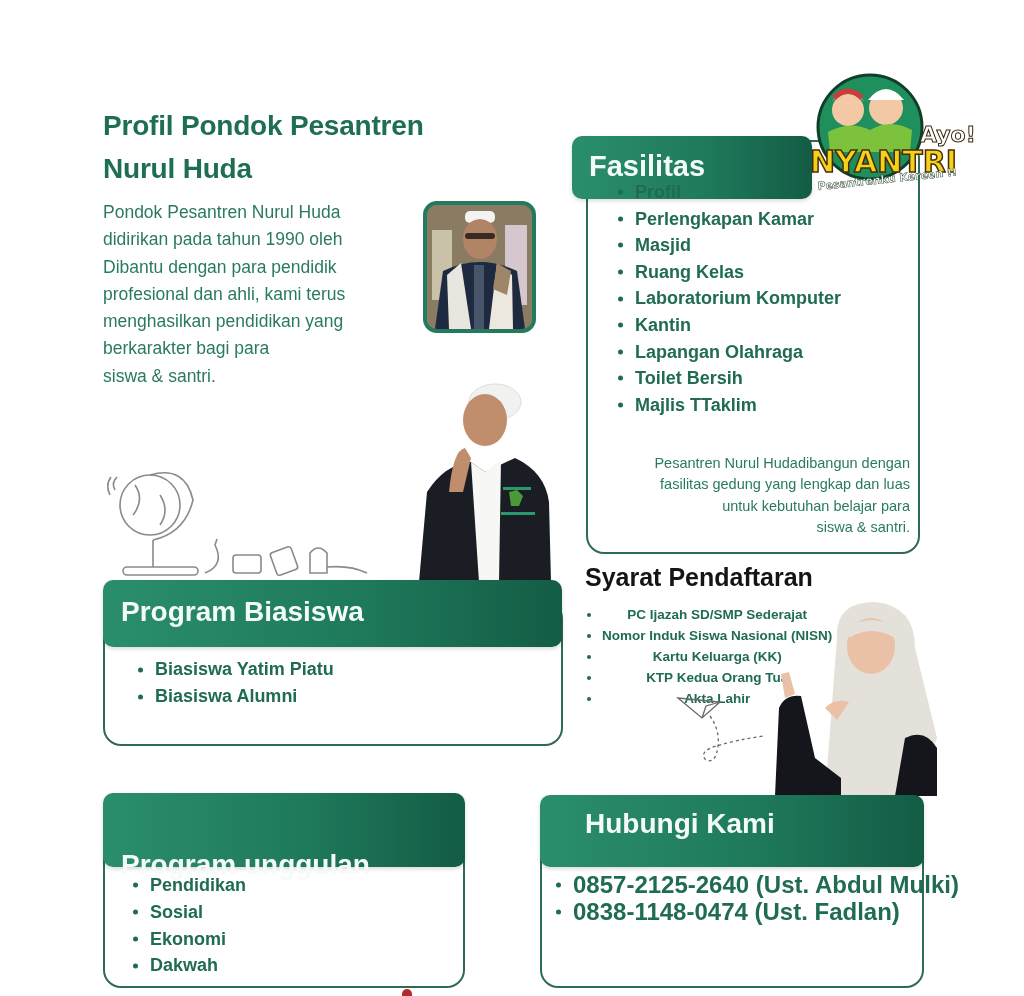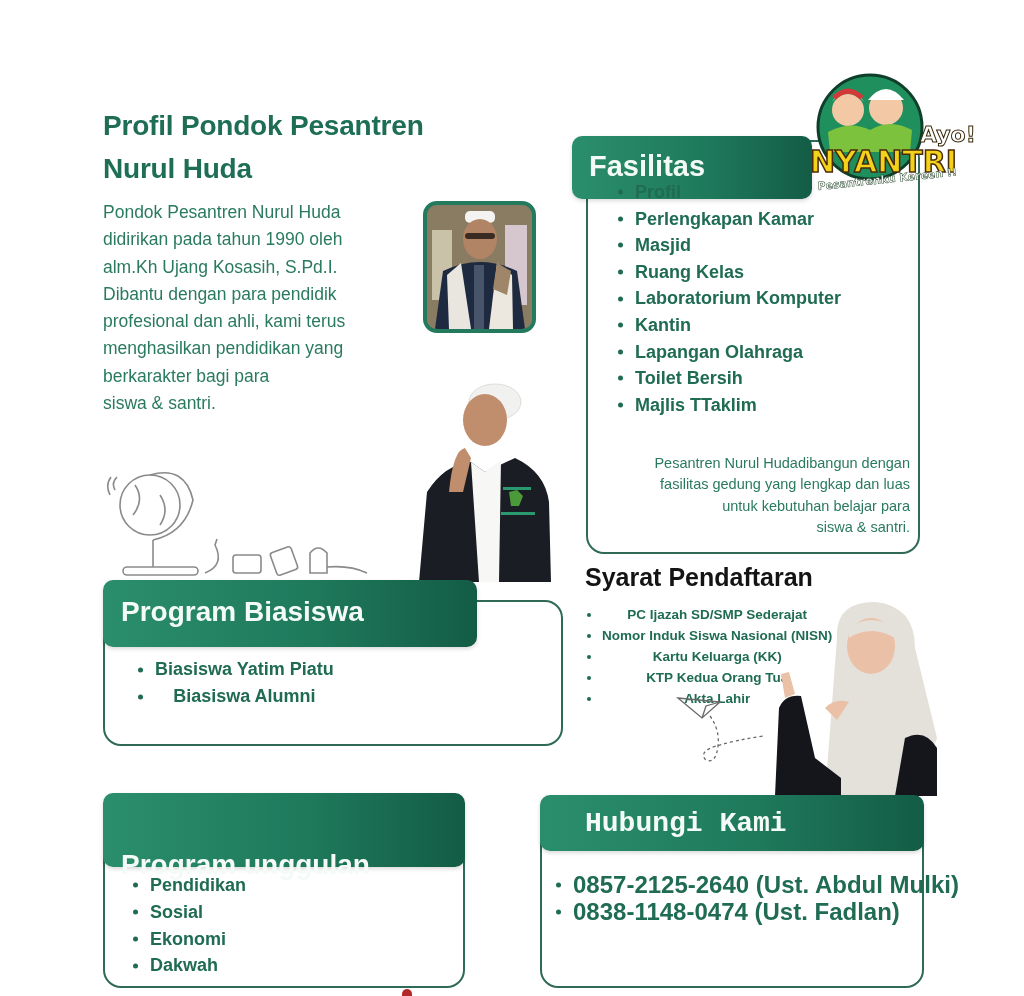--- a/index.html
+++ b/index.html
@@ -58,33 +58,33 @@
   .logo { left: 800px; top: 72px; width: 180px; height: 128px; }
 
   
   .syarat-title { left: 585px; top: 563px; font-size: 25px; font-weight: 700; color: #141414; }
   .syarat-list { left: 585px; top: 604px; font-size: 13.5px; line-height: 21px; }
   .syarat-list li { padding-left: 17px; text-align: center; }
   .syarat-list li::before { left: 2px; width: 4px; height: 4px; }
 
   
   .biasiswa-card { left: 103px; top: 600px; width: 460px; height: 146px; }
-  .biasiswa-header { left: 103px; top: 580px; width: 374px; height: 67px; }
+  .biasiswa-header { left: 103px; top: 580px; width: 459px; height: 67px; }
   .biasiswa-header .label { position: absolute; left: 18px; top: 16px; font-size: 28px; }
-  .biasiswa-list { left: 135px; top: 656px; font-size: 18px; line-height: 27px; text-align: center; }
+  .biasiswa-list { left: 135px; top: 656px; font-size: 18px; line-height: 27px; }
 
   
   .unggulan-card { left: 103px; top: 810px; width: 362px; height: 178px; }
   .unggulan-header { left: 103px; top: 793px; width: 362px; height: 74px; }
   .unggulan-header .label { position: absolute; left: 18px; top: 20px; font-size: 28px; margin-top: 36px; }
   .unggulan-list { left: 130px; top: 872px; font-size: 18px; line-height: 26.8px; }
 
   
   .hubungi-card { left: 540px; top: 810px; width: 384px; height: 178px; }
-  .hubungi-header { left: 540px; top: 795px; width: 384px; height: 56px; font-family: Liberation Mono, monospace; }
+  .hubungi-header { left: 540px; top: 795px; width: 384px; height: 72px; }
   .hubungi-header .label { position: absolute; left: 45px; top: 13px; font-size: 28px; }
   .hubungi-list { left: 553px; top: 872px; font-size: 24px; line-height: 26.8px; }
 
   
   .student-photo { left: 405px; top: 372px; width: 148px; height: 210px; }
   .girl-photo { left: 765px; top: 598px; width: 175px; height: 198px; }
   .doodle { left: 105px; top: 455px; width: 270px; height: 128px; }
   .plane { left: 676px; top: 690px; width: 100px; height: 85px; }
   .red-mark { left: 402px; top: 989px; width: 10px; height: 7px; background: #b4282b; border-radius: 5px 5px 0 0; }
 </style>
@@ -92,21 +92,20 @@
 <body>
 
 <div class="abs profile-title">
   <div>Profil Pondok Pesantren</div>
   <div>Nurul Huda</div>
 </div>
 
 <div class="abs profile-body">
   <span>Pondok Pesantren Nurul Huda</span>
   <span>didirikan pada tahun 1990 oleh</span>
-  <span>alm.Kh Ujang Kosasih, S.Pd.I.</span>
   <span>Dibantu dengan para pendidik</span>
   <span>profesional dan ahli, kami terus</span>
   <span>menghasilkan pendidikan yang</span>
   <span>berkarakter bagi para</span>
   <span>siswa &amp; santri.</span>
 </div>
 
 <div class="abs founder-photo">
   <svg width="105" height="124" viewBox="0 0 105 124">
     <rect x="0" y="0" width="105" height="124" fill="#8a7b63"></rect>

